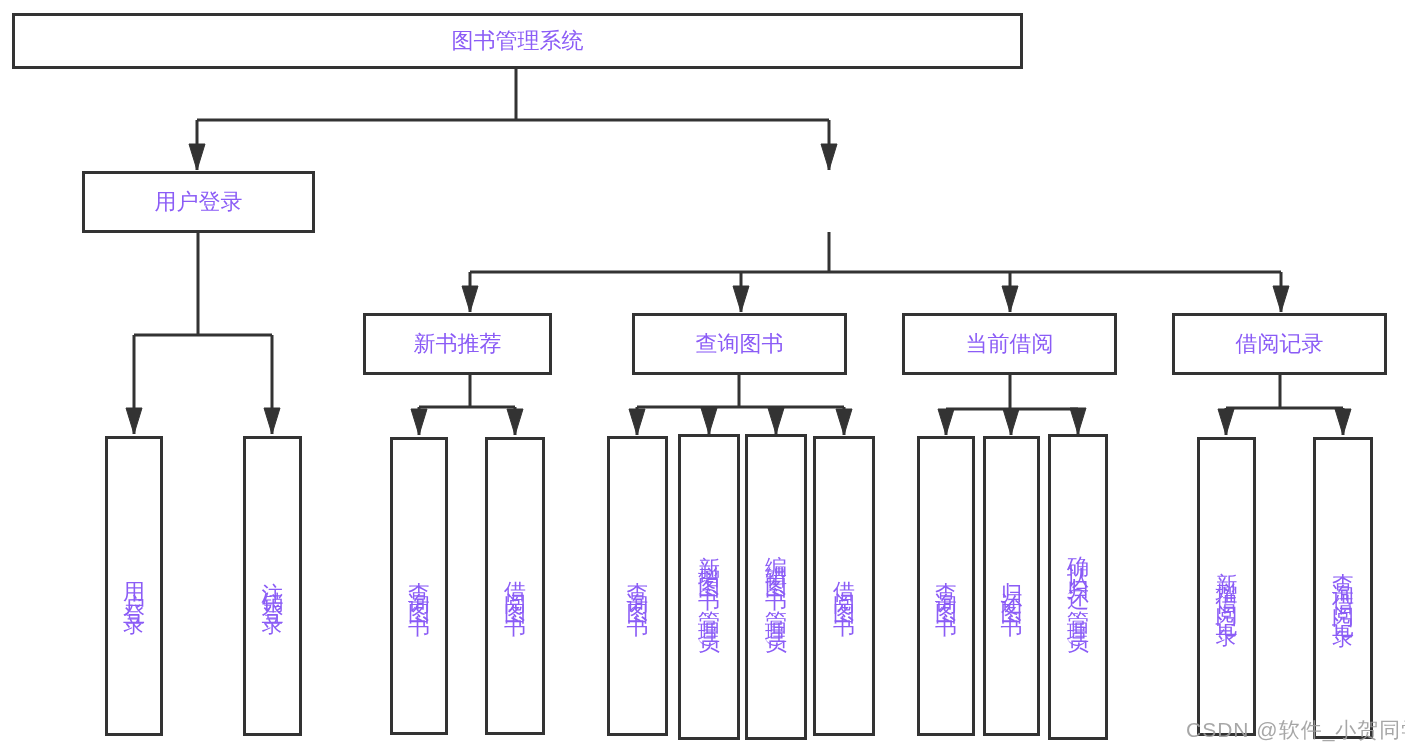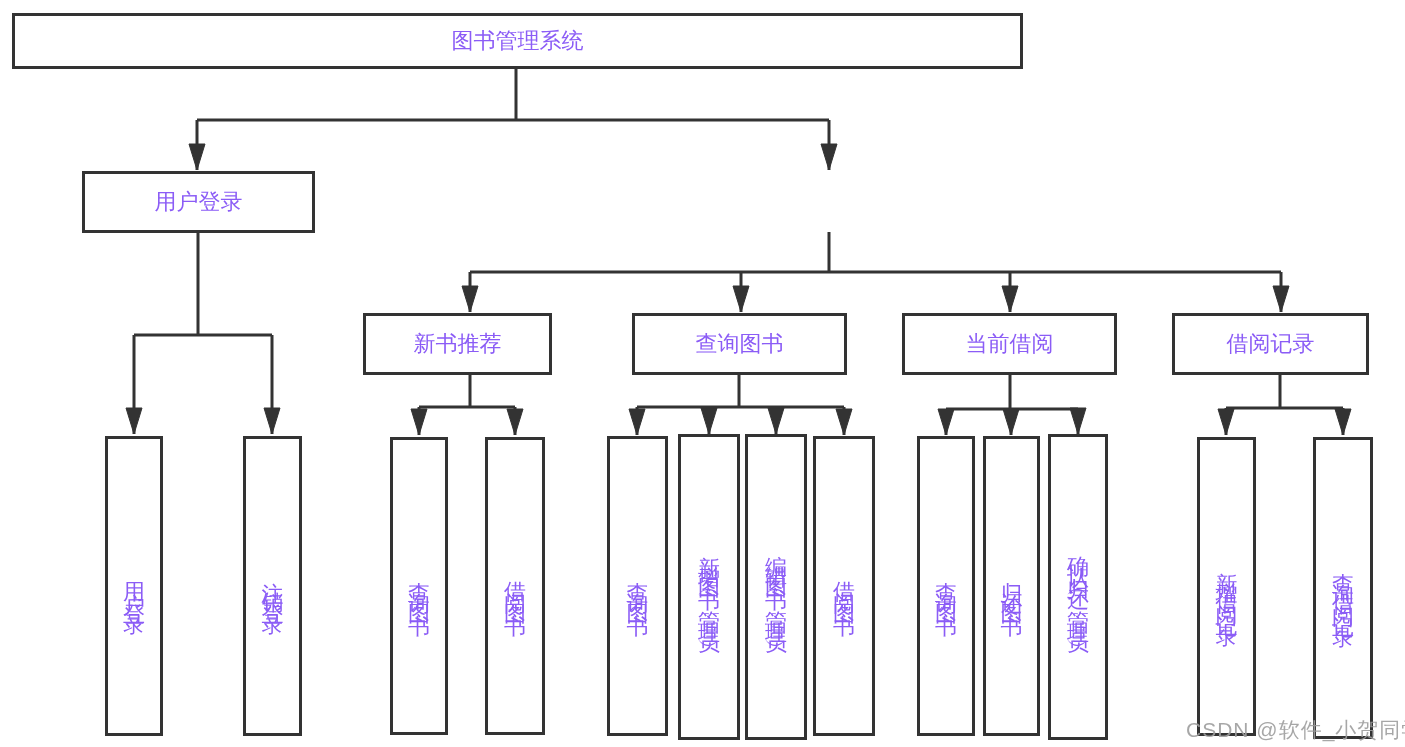--- a/index.html
+++ b/index.html
@@ -112,21 +112,21 @@
 
   <div class="node" style="left:363px;top:313px;width:189px;height:62px">
     <span class="lbl">新书推荐</span>
   </div>
   <div class="node" style="left:632px;top:313px;width:215px;height:62px">
     <span class="lbl">查询图书</span>
   </div>
   <div class="node" style="left:902px;top:313px;width:215px;height:62px">
     <span class="lbl">当前借阅</span>
   </div>
-  <div class="node" style="left:1172px;top:313px;width:197px;height:62px">
+  <div class="node" style="left:1172px;top:313px;width:215px;height:62px">
     <span class="lbl">借阅记录</span>
   </div>
 
   <div class="node v" style="left:105px;top:436px;width:58px;height:300px">
     <span class="lbl">用户登录</span>
   </div>
   <div class="node v" style="left:243px;top:436px;width:59px;height:300px">
     <span class="lbl">注销登录</span>
   </div>
 

